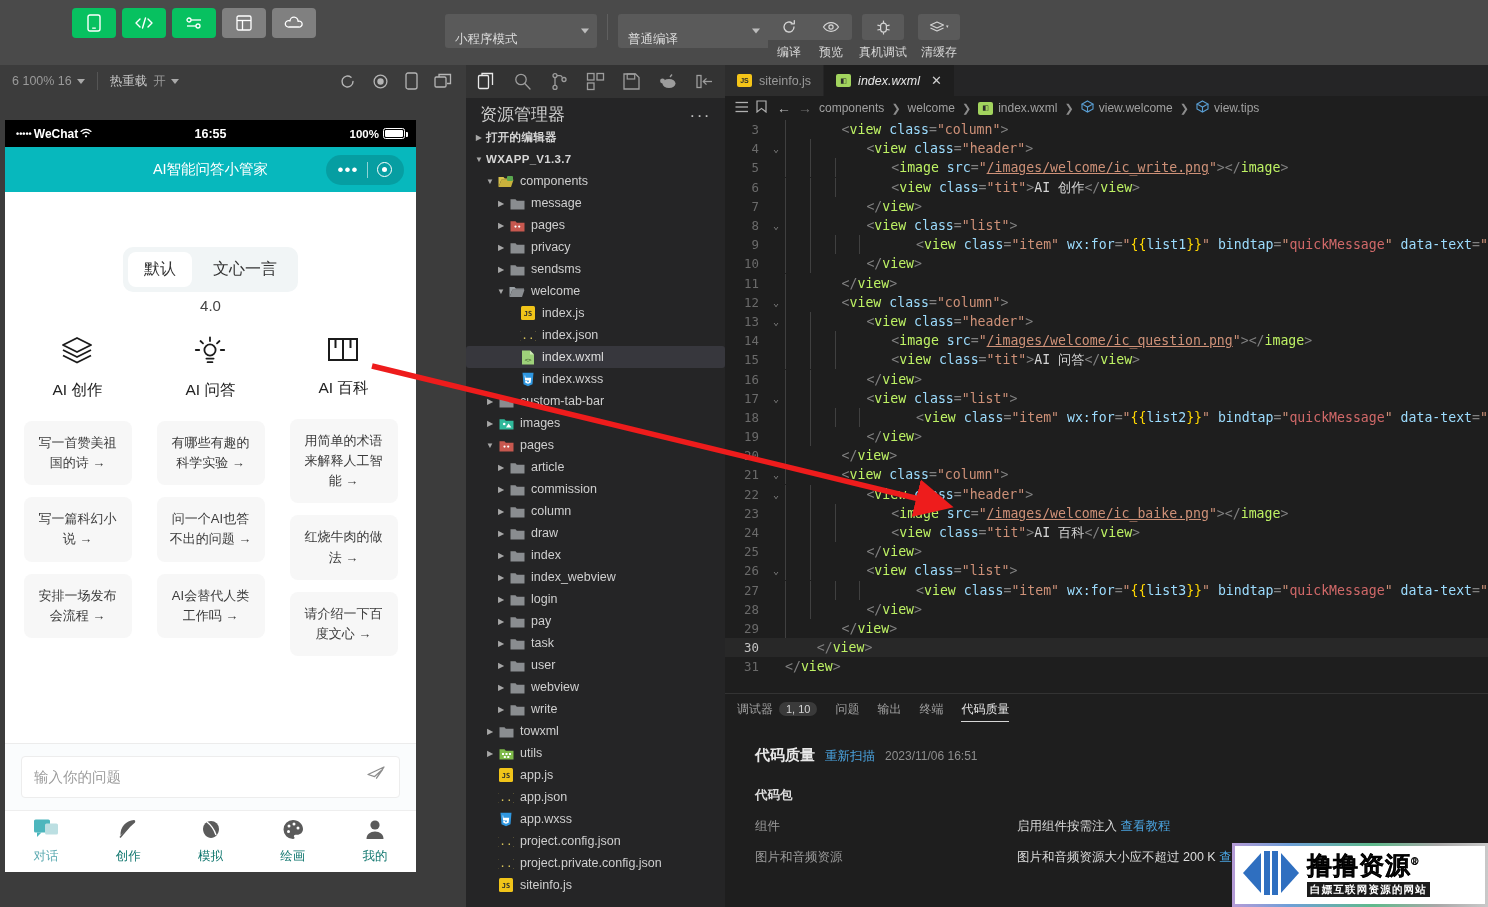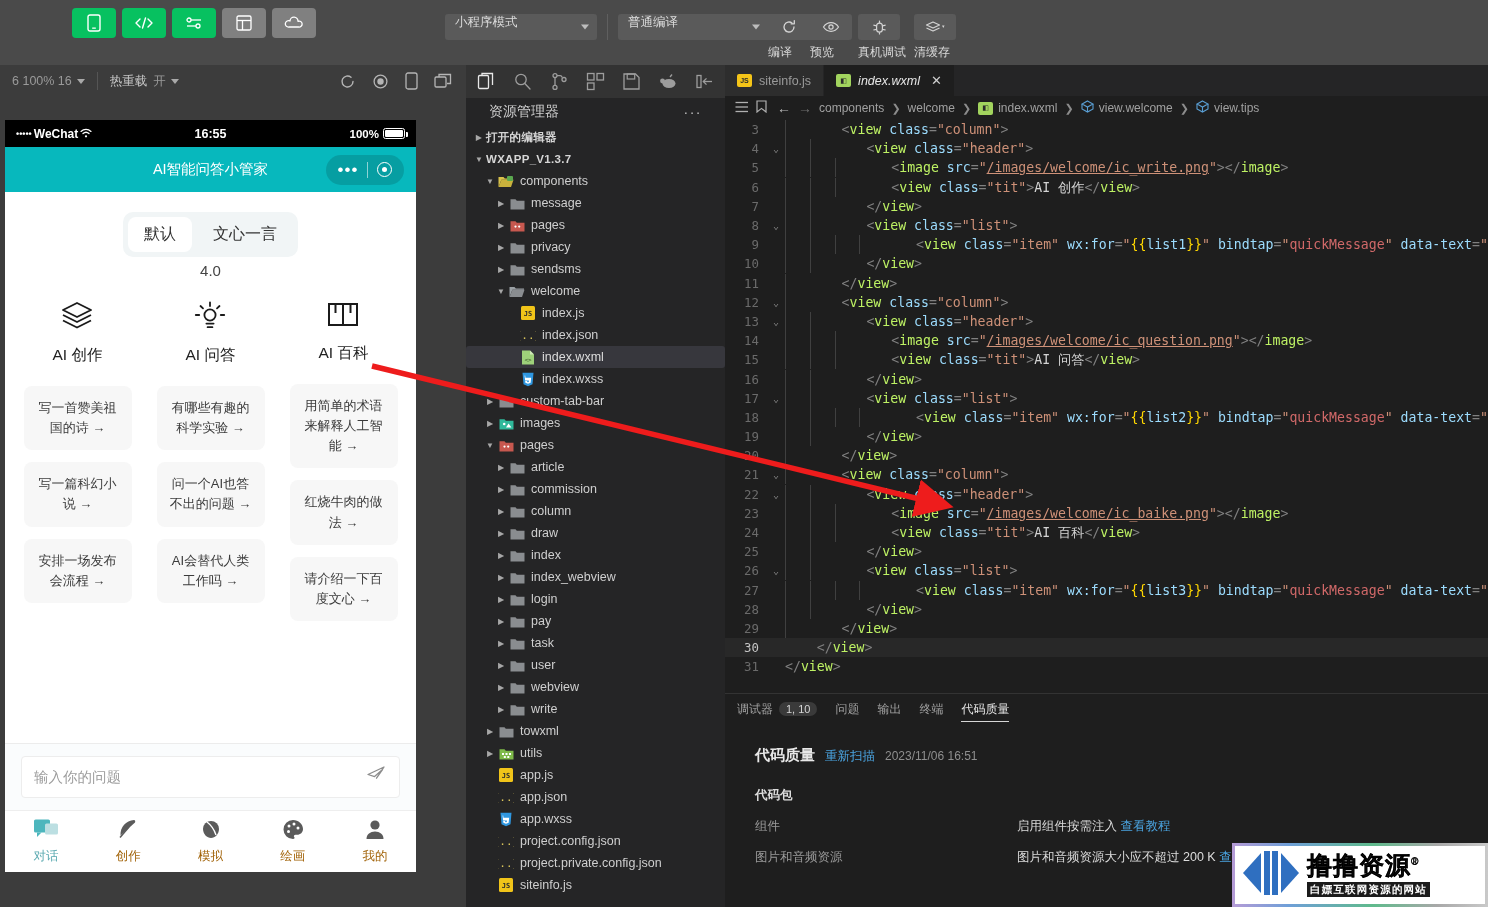--- a/index.html
+++ b/index.html
@@ -15,27 +15,27 @@
   .topbar{position:absolute;left:0;top:0;width:1488px;height:65px;background:#4a4a4a;}
   .tb-center{position:absolute;left:72px;top:8px;display:flex;gap:6px;}
   .tb-item{width:44px;display:flex;flex-direction:column;align-items:flex-start;cursor:pointer;gap:26px;}
   .tb-box{width:44px;height:30px;border-radius:4px;display:flex;align-items:center;justify-content:center;}
   .tb-box.green{background:#07c160;}
   .tb-box.grey{background:#808080;}
   .tb-lab{font-size:12px;color:#d8d8d8;margin-top:3px;white-space:nowrap;}
   .tb-box svg{display:block;}
 
   .tb-right{position:absolute;left:445px;top:14px;display:flex;align-items:flex-start;gap:0px;}
-  .sel{height:26px;background:#5a5a5a;border-radius:3px;color:#dcdcdc;font-size:12.5px;
-       display:flex;align-items:flex-start;padding:0 10px;position:relative;cursor:pointer;}
+  .sel{height:34px;background:#5a5a5a;border-radius:3px;color:#dcdcdc;font-size:12.5px;
+       display:flex;align-items:flex-end;padding:0 10px;position:relative;cursor:pointer;}
   .sel .caret{position:absolute;right:8px;top:50%;transform:translateY(-50%);
         border-left:4px solid transparent;border-right:4px solid transparent;border-top:5px solid #bdbdbd;}
   .divbar{width:1px;height:26px;background:#5f5f5f;margin:0 10px;}
   .ic-grp{display:flex;}
-  .ic-btn{width:42px;display:flex;flex-direction:column;cursor:pointer;}
+  .ic-btn{width:42px;display:flex;flex-direction:column;align-items:center;cursor:pointer;}
   .ic-sq{width:42px;height:26px;background:#5a5a5a;display:flex;align-items:center;justify-content:center;}
   .ic-sq.last{border-radius:0 3px 3px 0;}
   .ic-sq.solo{border-radius:3px;}
   .ic-lab{font-size:12px;color:#d8d8d8;margin-top:4px;white-space:nowrap;}
   .gap6{width:6px;}
 
   
   .simbar{position:absolute;left:0;top:65px;width:466px;height:32px;background:#3c3c3c;
           display:flex;align-items:center;color:#c8c8c8;font-size:12.5px;}
   .simbar .sb-seg{display:flex;align-items:center;height:32px;padding:0 12px;cursor:pointer;}
@@ -67,50 +67,50 @@
   .capsule .dots3{color:#fff;font-size:17px;line-height:1;letter-spacing:1px;padding-right:9px;}
   .capsule .vsep{width:1px;height:16px;background:rgba(255,255,255,.55);}
   .capsule .tgt{margin-left:9px;width:15px;height:15px;border:1.6px solid #fff;border-radius:50%;
      display:flex;align-items:center;justify-content:center;}
   .capsule .tgt i{width:5px;height:5px;background:#fff;border-radius:50%;display:block;}
 
   .body{height:calc(752px - 27px - 45px);background:#fff;display:flex;flex-direction:column;}
   .scrollzone{flex:1;overflow:hidden;}
 
   .segwrap{display:flex;justify-content:center;margin-top:20px;}
-  .seg{background:#f1f5f6;border-radius:10px;padding:5px;display:flex;gap:5px;}
+  .seg{background:#f1f5f6;border-radius:10px;padding:5px;display:flex;gap:5px;margin-top:35px;}
   .seg-btn{padding:7px 16px;border-radius:8px;font-size:16px;color:#333;cursor:pointer;}
   .seg-btn.active{background:#fff;}
   .ver{text-align:center;font-size:15px;color:#444;margin-top:5px;}
 
   .cols{display:flex;margin-top:22px;padding:0 6px;}
   .col{flex:1;display:flex;flex-direction:column;align-items:center;}
   .col .hdr{display:flex;flex-direction:column;align-items:center;}
   .col .tit{font-size:15.5px;color:#222;margin-top:10px;}
   .col .list{margin-top:20px;width:100%;display:flex;flex-direction:column;align-items:center;gap:12px;}
   .qitem{width:108px;background:#f7f7f7;border-radius:8px;padding:12px 10px;
     font-size:13px;color:#3b3b3b;line-height:1.55;text-align:center;cursor:pointer;}
 
   .inputrow{border-top:1px solid #ececec;padding:12px 16px;background:#fafcfd;}
   .inputbox{height:42px;background:#fff;border:1px solid #ededed;border-radius:4px;
      display:flex;align-items:center;padding:0 12px;}
   .inputbox span.ph{color:#9d9d9d;font-size:14.5px;}
   .sendico{margin-left:auto;color:#8d8d8d;}
 
   .tabbar{height:62px;background:#fff;border-top:1px solid #eee;display:flex;align-items:center;}
   .tab{flex:1;display:flex;flex-direction:column;align-items:center;gap:4px;cursor:pointer;}
-  .tab .tl{font-size:12.5px;color:#a16207;}
+  .tab .tl{font-size:12.5px;color:#0f766e;}
   .tab.active .tl{color:#5aa9b0;}
 
   
   .explorer{position:absolute;left:466px;top:65px;width:259px;height:842px;background:#252526;}
   .exp-icons{height:33px;background:#333333;display:flex;align-items:center;padding:0 8px;gap:12px;}
   .exp-icons .ei{width:26px;height:26px;display:flex;align-items:center;justify-content:center;cursor:pointer;}
   .exp-icons .push{margin-left:auto;}
-  .exp-title{height:28px;display:flex;align-items:center;padding:0 23px;color:#cfcfcf;font-size:14px;}
+  .exp-title{height:28px;display:flex;align-items:flex-end;padding:0 14px;color:#cfcfcf;font-size:17px;}
   .exp-title .more{margin-left:auto;letter-spacing:1.5px;color:#c0c0c0;cursor:pointer;}
   .tree{font-size:12.5px;color:#cfcfcf;}
   .trow{height:22px;display:flex;align-items:center;cursor:pointer;white-space:nowrap;}
   .trow.sel{background:#37373d;}
   .trow.hdr{color:#d6d6d6;font-size:11.5px;font-weight:bold;letter-spacing:.3px;}
   .arrow{width:14px;display:flex;align-items:center;justify-content:center;color:#a7a7a7;font-size:8px;}
   .ficon{width:18px;display:flex;align-items:center;justify-content:center;margin-right:5px;}
   .fname{}
   .badge{width:15px;height:13px;border-radius:2px;font-size:7px;color:#2b2b2b;
      display:flex;align-items:center;justify-content:center;font-weight:bold;}

